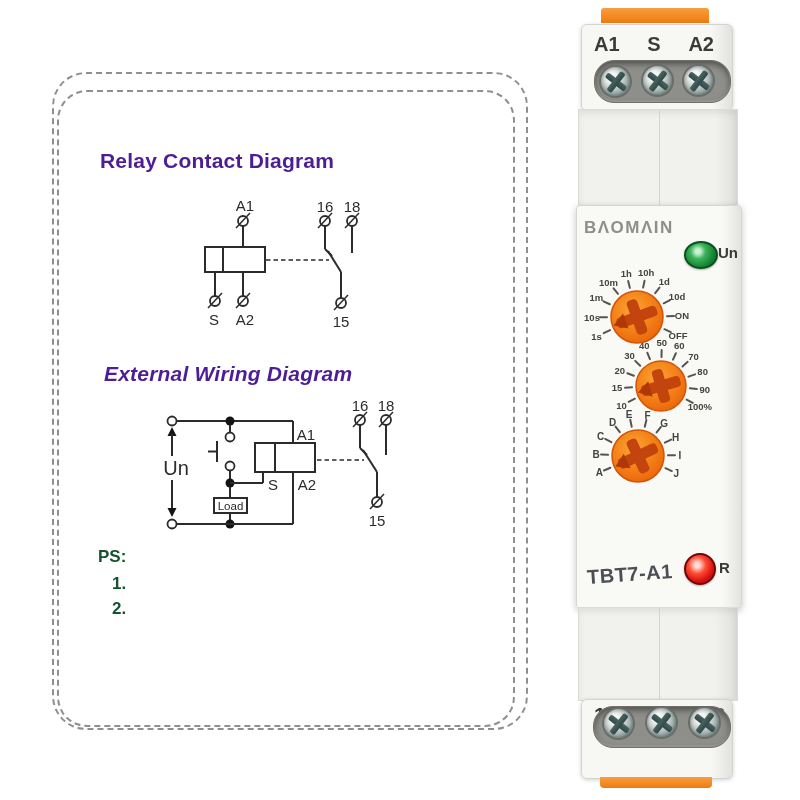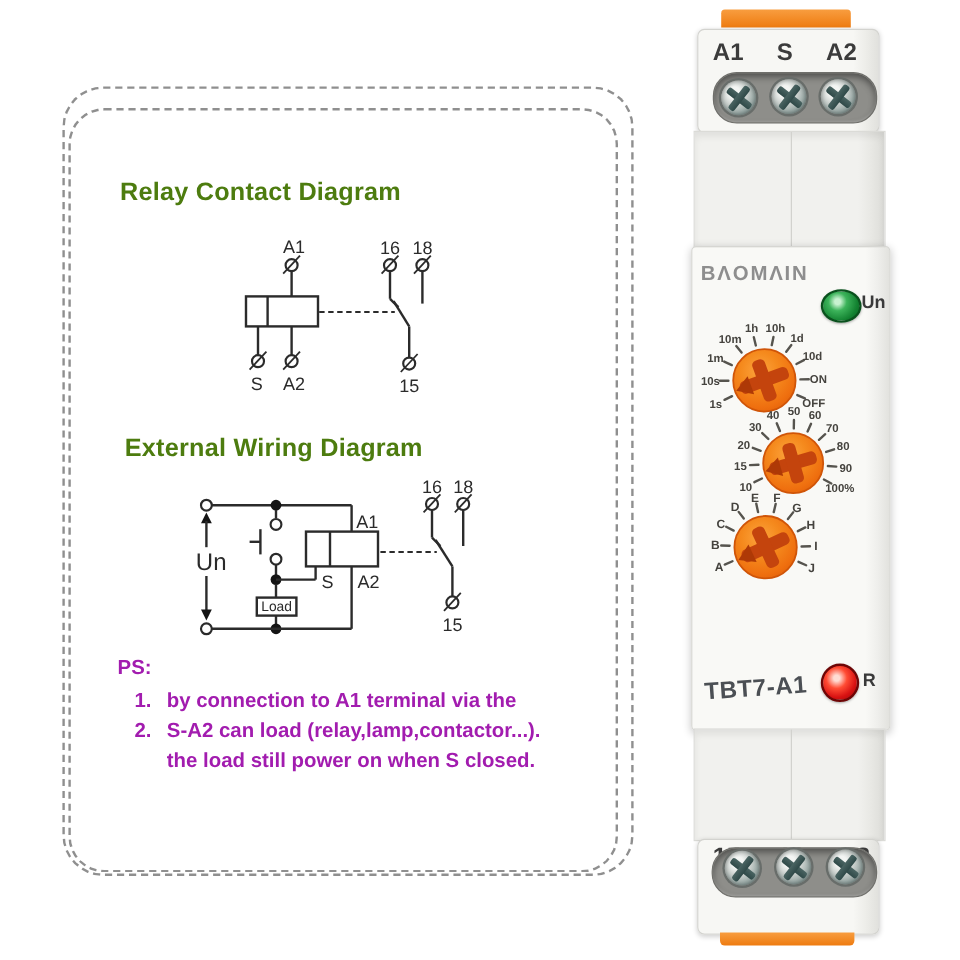--- a/index.html
+++ b/index.html
@@ -4,26 +4,26 @@
 <style>
   html,body{margin:0;padding:0;}
   body{width:800px;height:800px;position:relative;overflow:hidden;background:#ffffff;
        font-family:"Liberation Sans",sans-serif;}
 
   
   .sheet-border{position:absolute;border:2px dashed #8f8f8f;background:transparent;}
   .sheet-outer{left:52px;top:72px;width:472px;height:654px;border-radius:34px;}
   .sheet-inner{left:57px;top:90px;width:454px;height:633px;border-radius:30px;}
 
-  .dia-title{position:absolute;font-size:21px;font-weight:bold;color:#4d7c0f;letter-spacing:.2px;}
+  .dia-title{position:absolute;font-size:21px;font-weight:bold;color:#4c1d95;letter-spacing:.2px;}
   #rc-title{left:100px;top:149px;}
-  #ew-title{left:104px;top:362px;}
+  #ew-title{left:104px;top:362px;font-style:italic;}
 
   
-  .ps{position:absolute;left:98px;top:544px;width:420px;color:#a21caf;font-weight:bold;
+  .ps{position:absolute;left:98px;top:544px;width:420px;color:#14532d;font-weight:bold;
       font-size:17px;line-height:25px;}
   .ps-heading{margin-bottom:2px;}
   .ps-item{display:flex;margin-left:14px;}
   .ps-no{width:27px;flex:none;}
   .ps-lines div{white-space:nowrap;}
 
   
   #circuits{position:absolute;left:0;top:0;pointer-events:none;}
   .wire{stroke:#2b2b2b;stroke-width:2;fill:none;}
   .dashedw{stroke:#2b2b2b;stroke-width:1.6;fill:none;stroke-dasharray:4.5 3;}
@@ -198,29 +198,24 @@
     <text class="lbl mid" x="377" y="526">15</text>
     <line class="dashedw" x1="317" y1="460" x2="364" y2="460"></line>
   </g>
 </svg>
 
 <div class="ps">
   <div class="ps-heading">PS:</div>
   <div class="ps-item">
     <span class="ps-no">1.</span>
     <span class="ps-lines">
-      <div>by connection to A1 terminal via the</div>
     </span>
   </div>
   <div class="ps-item">
     <span class="ps-no">2.</span>
-    <span class="ps-lines">
-      <div>S-A2 can load (relay,lamp,contactor...).</div>
-      <div>the load still power on when S closed.</div>
-    </span>
   </div>
 </div>
 
 <div class="device">
   <div class="tab tab-top"></div>
 
   <div class="block block-top">
     <div class="tlabels tlabels-top">
       <span>A1</span>
       <span>S</span>

